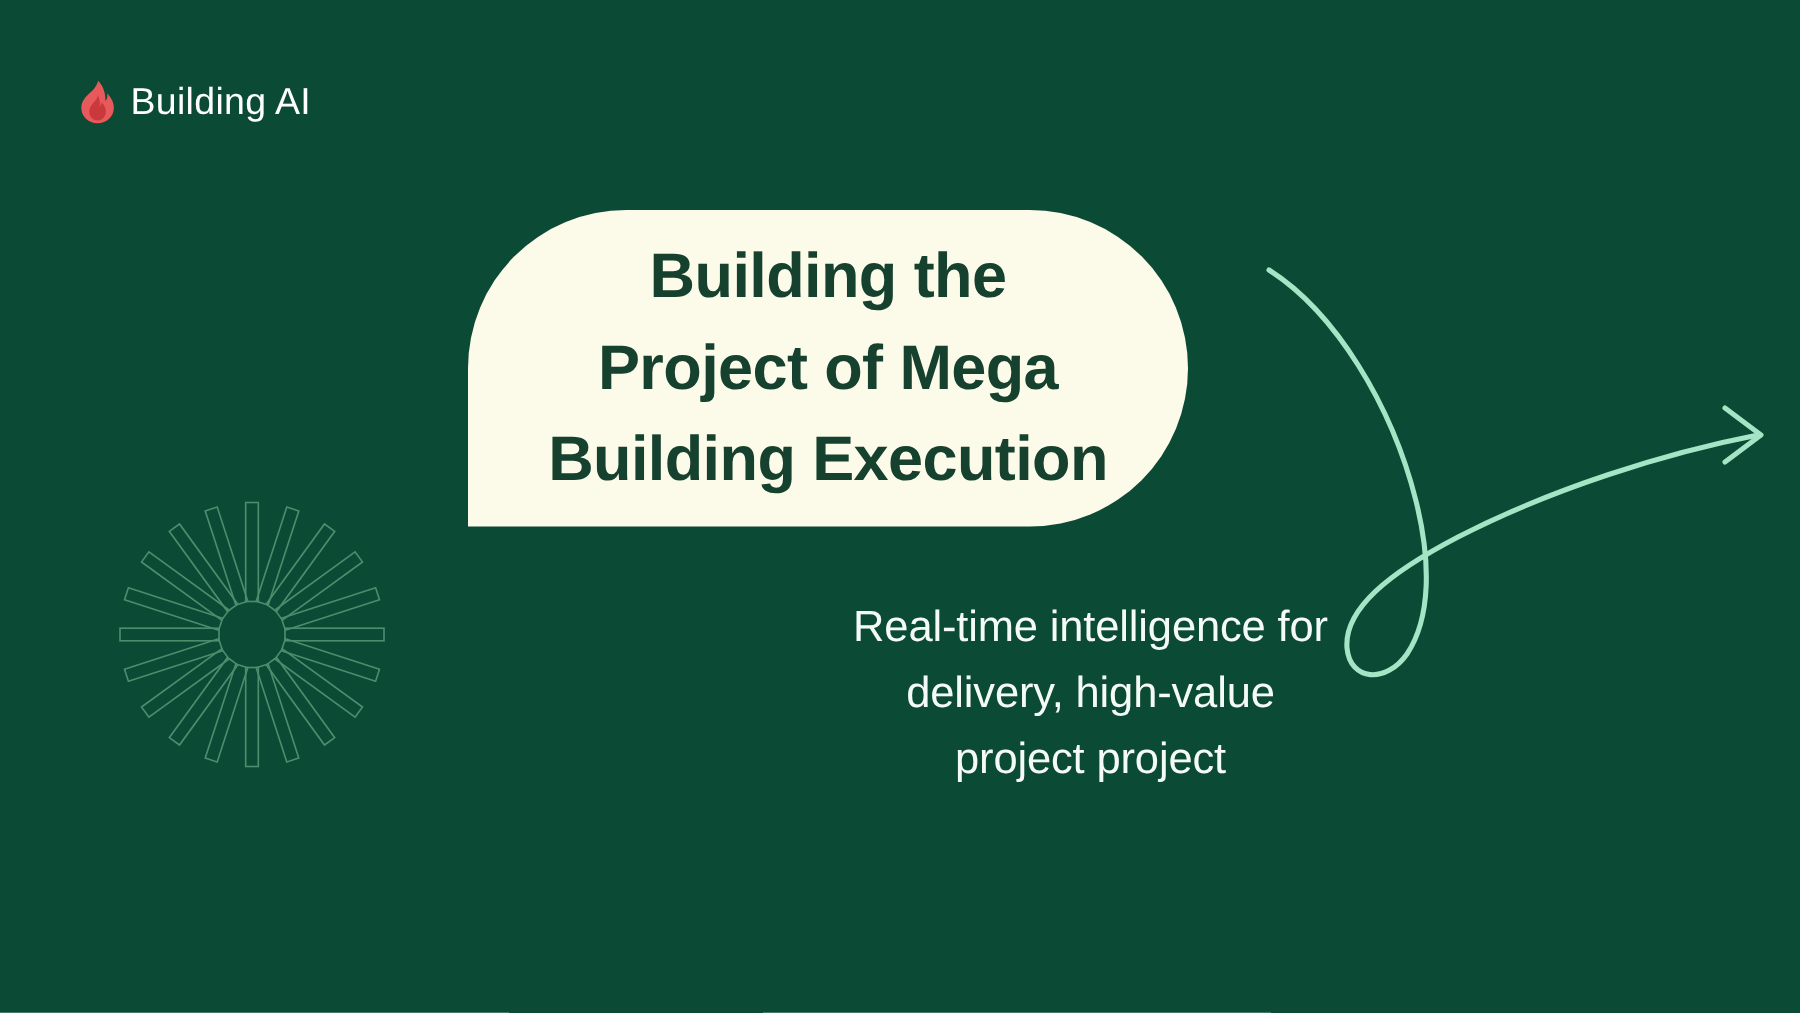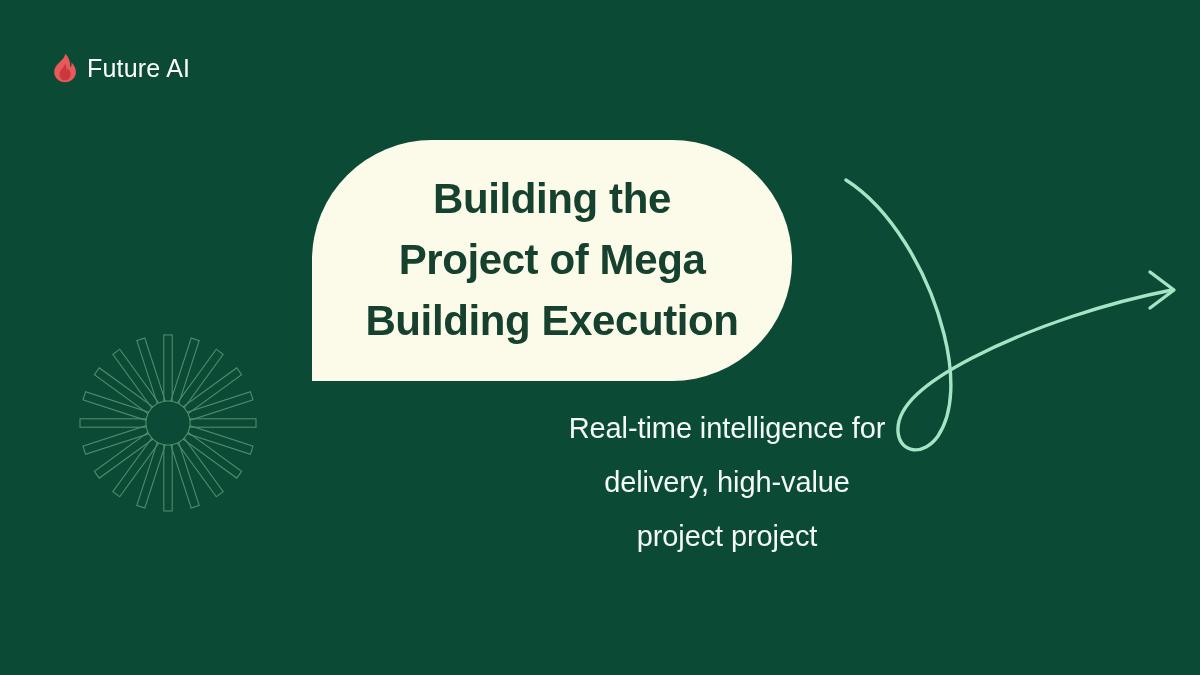--- a/index.html
+++ b/index.html
@@ -63,21 +63,21 @@
     width: 380px;
     height: 310px;
   }
 
   
   .heading-card {
     position: absolute;
     left: 312px;
     top: 140px;
     width: 480px;
-    height: 241px;
+    height: 211px;
     background: #FCFAE9;
     border-radius: 120px 120px 120px 0;
     box-sizing: border-box;
     display: flex;
     flex-direction: column;
     align-items: center;
     justify-content: center;
   }
   .heading-line {
     color: #15412E;
@@ -95,39 +95,39 @@
     left: 492px;
     top: 396px;
     width: 470px;
     text-align: center;
     color: #F4FBF7;
     font-size: 29px;
     font-weight: 400;
     line-height: 1.52;
     letter-spacing: -0.1px;
   }
-  .subtitle-line { display: block; white-space: nowrap; margin-top: 10px; }
+  .subtitle-line { display: block; white-space: nowrap; }
 </style>
 </head>
 <body>
 
 <div class="slide">
 
   <div class="brand">
     <svg class="brand-mark" viewBox="0 0 26 30">
       <path d="M13.4 0.8 C12.2 5.4 9.6 7.4 6.8 10.0 C3.9 12.7 2.2 15.5 2.2 18.9
                C2.2 24.8 7.0 29.2 13.0 29.2 C19.1 29.2 23.9 24.8 23.9 18.9
                C23.9 15.0 22.0 12.0 19.4 9.2 C19.9 11.4 19.4 13.2 18.2 14.3
                C18.6 10.0 17.1 4.4 13.4 0.8 Z" fill="#E8595B"></path>
       <path d="M13.2 10.6 C12.6 13.6 10.6 15.0 9.2 16.8 C8.0 18.3 7.5 19.8 7.5 21.4
                C7.5 24.8 9.9 27.3 13.0 27.3 C16.2 27.3 18.6 24.8 18.6 21.4
                C18.6 18.9 17.3 16.8 15.6 15.0 C15.7 16.6 15.2 17.6 14.4 18.2
                C14.9 15.6 14.5 12.7 13.2 10.6 Z" fill="#C9393C"></path>
     </svg>
-    <span class="brand-name">Future AI</span>
+    <span class="brand-name">Building AI</span>
   </div>
 
   <svg class="starburst" viewBox="0 0 180 180">
     <g fill="none" stroke="#4E8C6E" stroke-width="1.1">
       <g transform="translate(90,90)">
         <g transform="rotate(0)">  
             <rect x="22" y="-4.2" width="66" height="8.4"></rect>
           </g>
         <g transform="rotate(18)"> 
             <rect x="22" y="-4.2" width="66" height="8.4"></rect>

